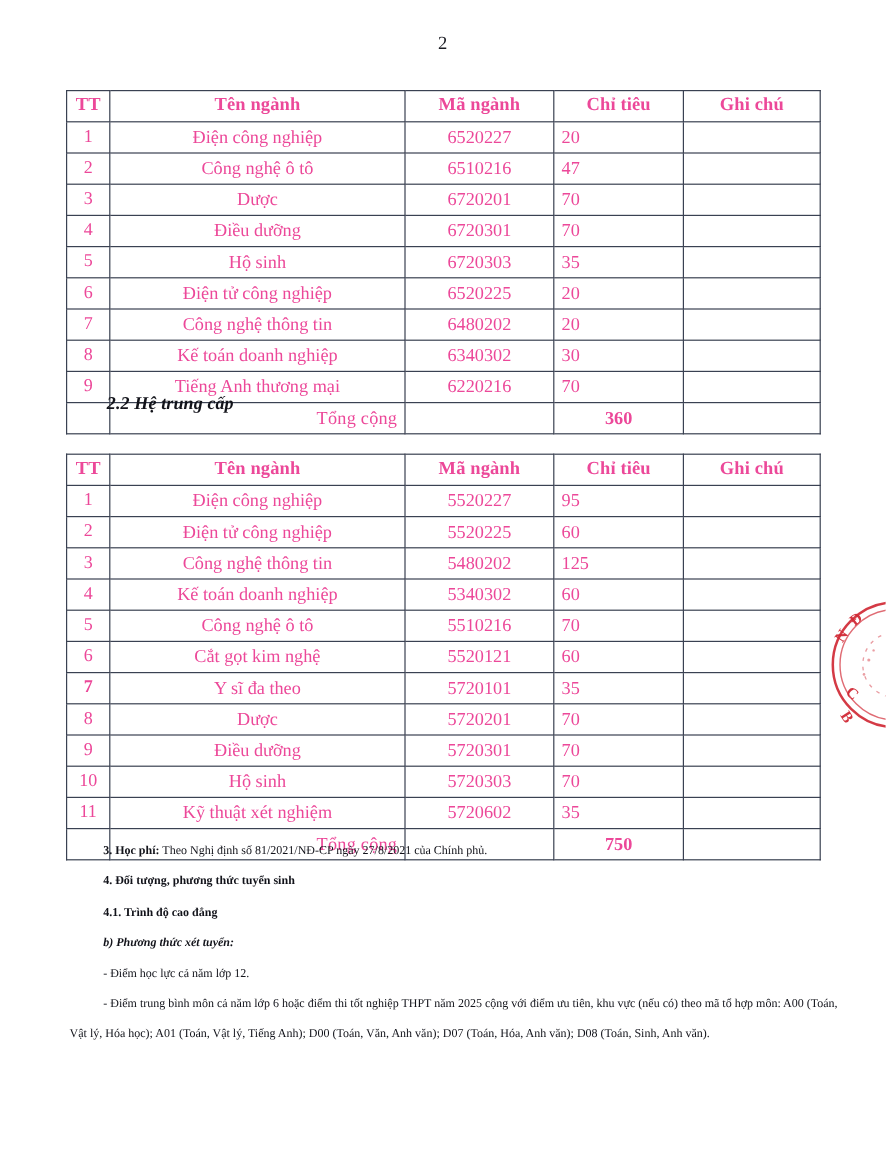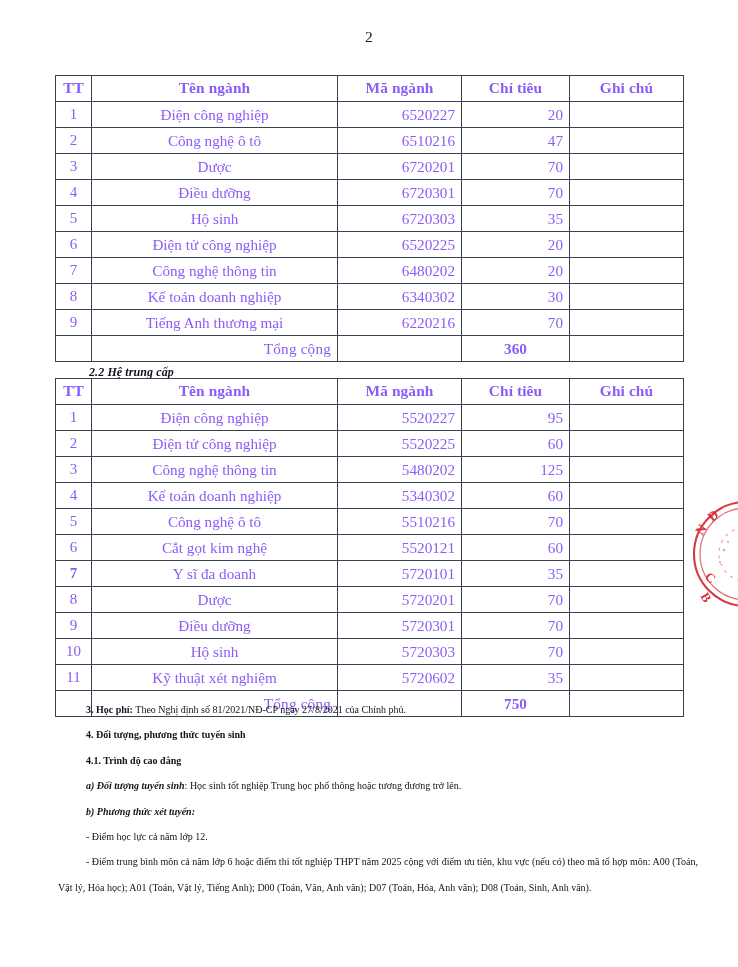--- a/index.html
+++ b/index.html
@@ -37,41 +37,41 @@
   }
 
   
   .doc-table {
     position: absolute;
     left: 55px;
     width: 628px;
     border-collapse: collapse;
     table-layout: fixed;
     font-size: 15.2px;
-    color: #8b5cf6;
+    color: #ec4899;
   }
   .doc-table td, .doc-table th {
     border: 1px solid #3a4152;
     padding: 0 6px;
     height: 26px;
     line-height: 1.05;
     vertical-align: middle;
     font-weight: normal;
     box-sizing: border-box;
   }
   .doc-table thead th {
     font-weight: bold;
     text-align: center;
     font-size: 15.4px;
     letter-spacing: 0.1px;
   }
   .c-tt    { width: 36px;  text-align: center; }
   .c-name  { width: 246px; text-align: center; padding-left: 9px; }
-  .c-code  { width: 124px; text-align: right; }
-  .c-quota { width: 108px; text-align: right; }
+  .c-code  { width: 124px; text-align: center; }
+  .c-quota { width: 108px; text-align: left; }
   .c-note  { width: 114px; text-align: center; }
 
   .doc-table td.c-tt { font-size: 15px; }
   tr.row-emph td.c-tt { font-weight: bold; }
 
   tr.total-row td.total-label {
     text-align: right;
     font-weight: normal;
     letter-spacing: 0.2px;
     margin-top: 34px;
@@ -81,22 +81,22 @@
     font-weight: bold;
   }
 
   #table-cao-dang { top: 75px; }
   #table-trung-cap { top: 378px; }
 
   
   .sub-heading {
     position: absolute;
     left: 89px;
-    top: 365px;
-    font-size: 12px;
+    top: 329px;
+    font-size: 15px;
     font-weight: bold;
     font-style: italic;
     letter-spacing: 0.1px;
   }
 
   
   .body-block {
     position: absolute;
     left: 58px;
     top: 697px;
@@ -266,21 +266,21 @@
       </tr>
       <tr>
         <td class="c-tt">6</td>
         <td class="c-name">Cắt gọt kim nghệ</td>
         <td class="c-code">5520121</td>
         <td class="c-quota">60</td>
         <td class="c-note"></td>
       </tr>
       <tr class="row-emph">
         <td class="c-tt">7</td>
-        <td class="c-name">Y sĩ đa doanh</td>
+        <td class="c-name">Y sĩ đa theo</td>
         <td class="c-code">5720101</td>
         <td class="c-quota">35</td>
         <td class="c-note"></td>
       </tr>
       <tr>
         <td class="c-tt">8</td>
         <td class="c-name">Dược</td>
         <td class="c-code">5720201</td>
         <td class="c-quota">70</td>
         <td class="c-note"></td>
@@ -313,21 +313,20 @@
         <td class="c-quota total-value">750</td>
         <td class="c-note"></td>
       </tr>
     </tbody>
   </table>
 
   <div class="body-block">
     <p class="para-indent"><span class="b">3. Học phí:</span><span> Theo Nghị định số 81/2021/NĐ-CP ngày 27/8/2021 của Chính phủ.</span></p>
     <p class="para-indent b">4. Đối tượng, phương thức tuyển sinh</p>
     <p class="para-indent b">4.1. Trình độ cao đẳng</p>
-    <p class="para-indent"><span class="bi">a) Đối tượng tuyển sinh</span><span>: Học sinh tốt nghiệp Trung học phổ thông hoặc tương đương trở lên.</span></p>
     <p class="para-indent bi">b) Phương thức xét tuyển:</p>
     <p class="para-indent">- Điểm học lực cả năm lớp 12.</p>
     <p class="para-indent">- Điểm trung bình môn cả năm lớp 6 hoặc điểm thi tốt nghiệp THPT năm 2025 cộng với điểm ưu tiên, khu vực (nếu có) theo mã tổ hợp môn: A00 (Toán, Vật lý, Hóa học); A01 (Toán, Vật lý, Tiếng Anh); D00 (Toán, Văn, Anh văn); D07 (Toán, Hóa, Anh văn); D08 (Toán, Sinh, Anh văn).</p>
   </div>
 
   <div class="stamp">
     <svg width="96" height="124" viewBox="0 0 96 124">
       <g fill="none" stroke="#d12a36" stroke-width="2.1" opacity="0.92">
         <circle cx="56" cy="62" r="52"></circle>
         <circle cx="56" cy="62" r="46" stroke-width="1.2" opacity="0.75"></circle>

